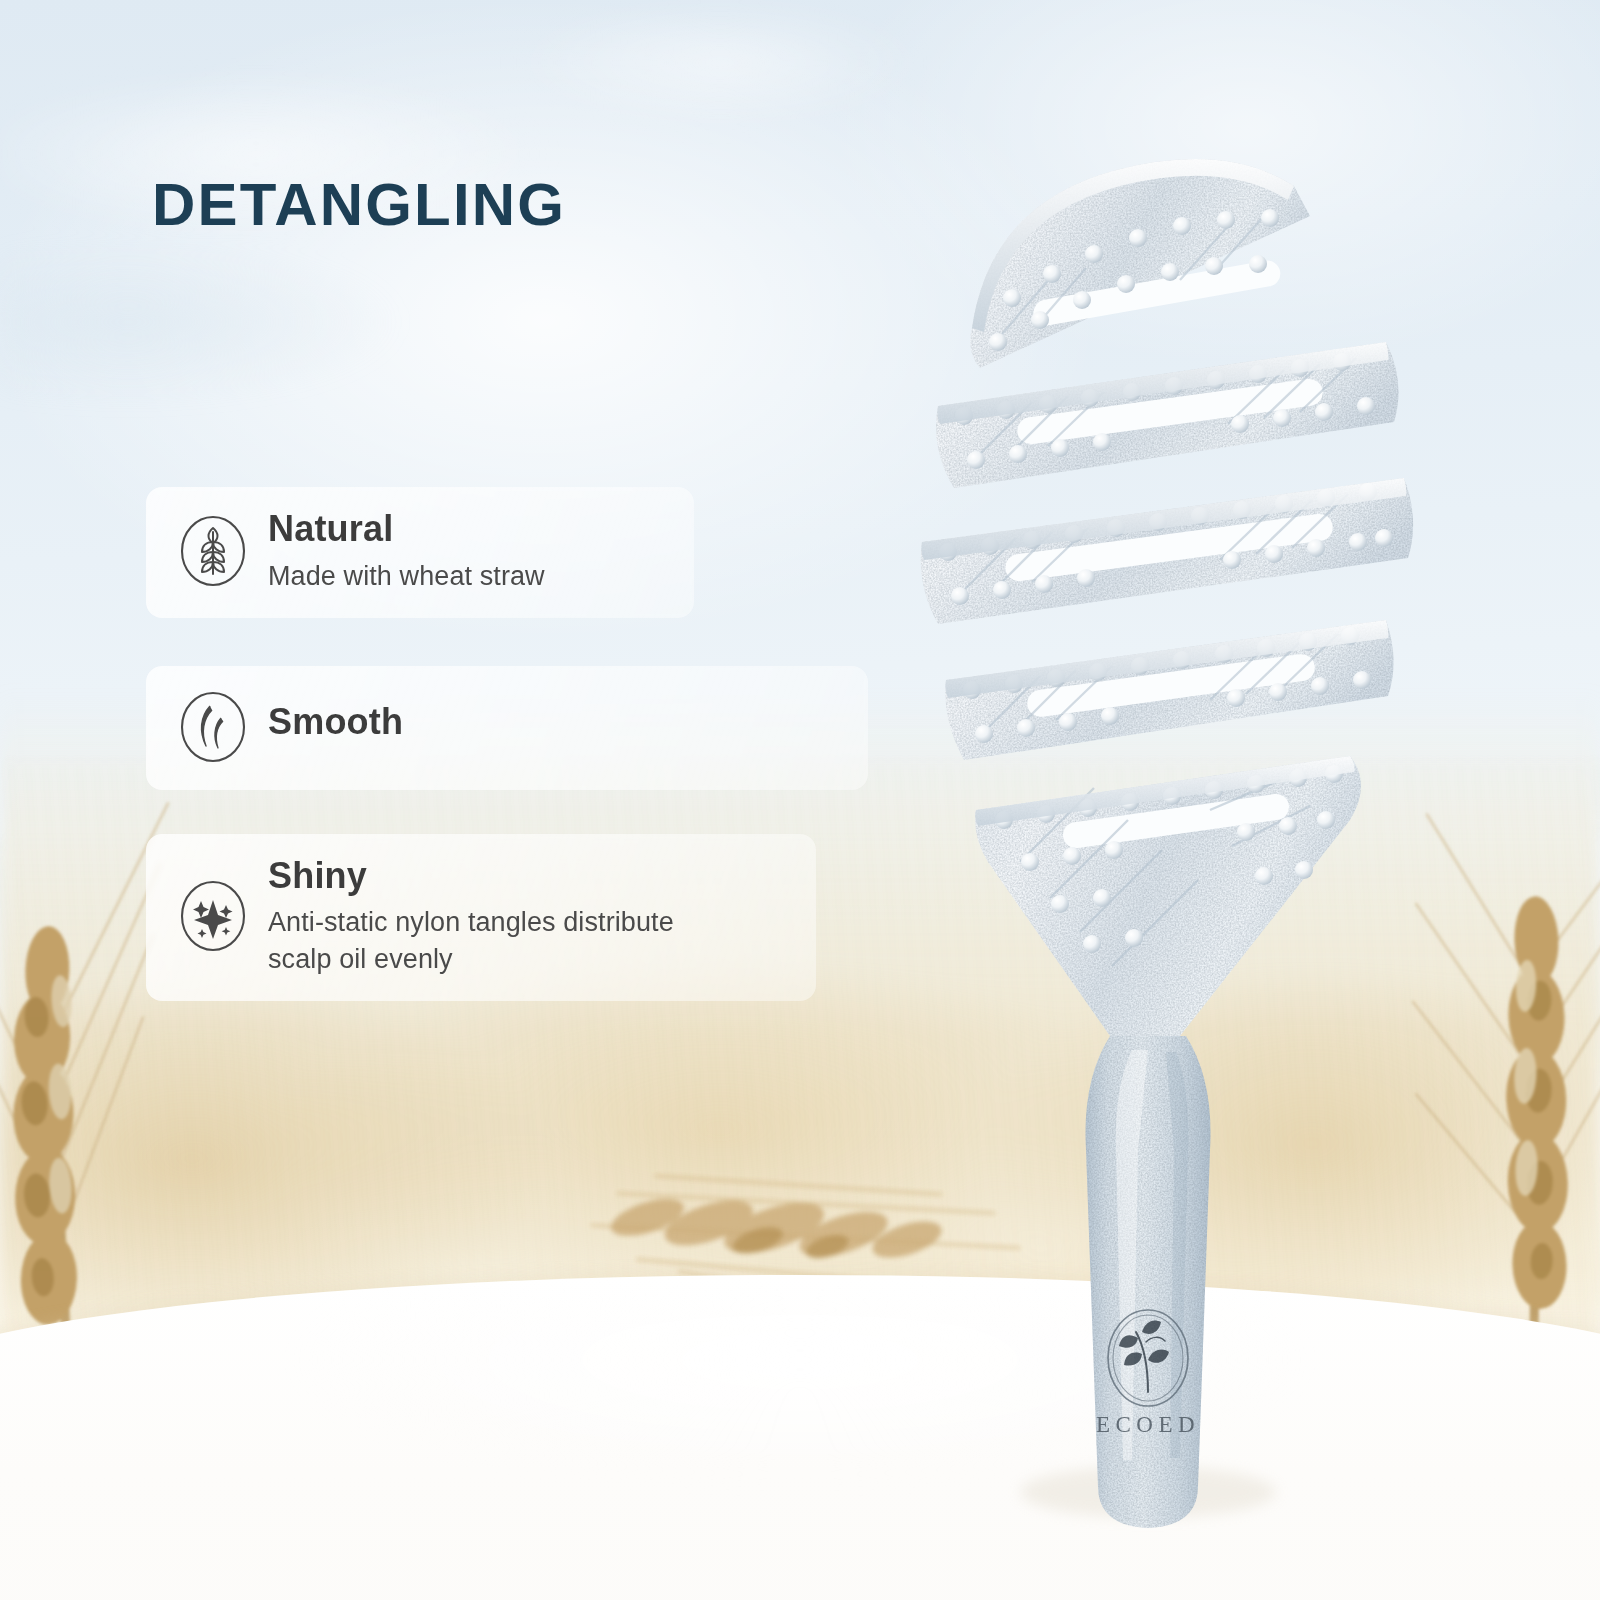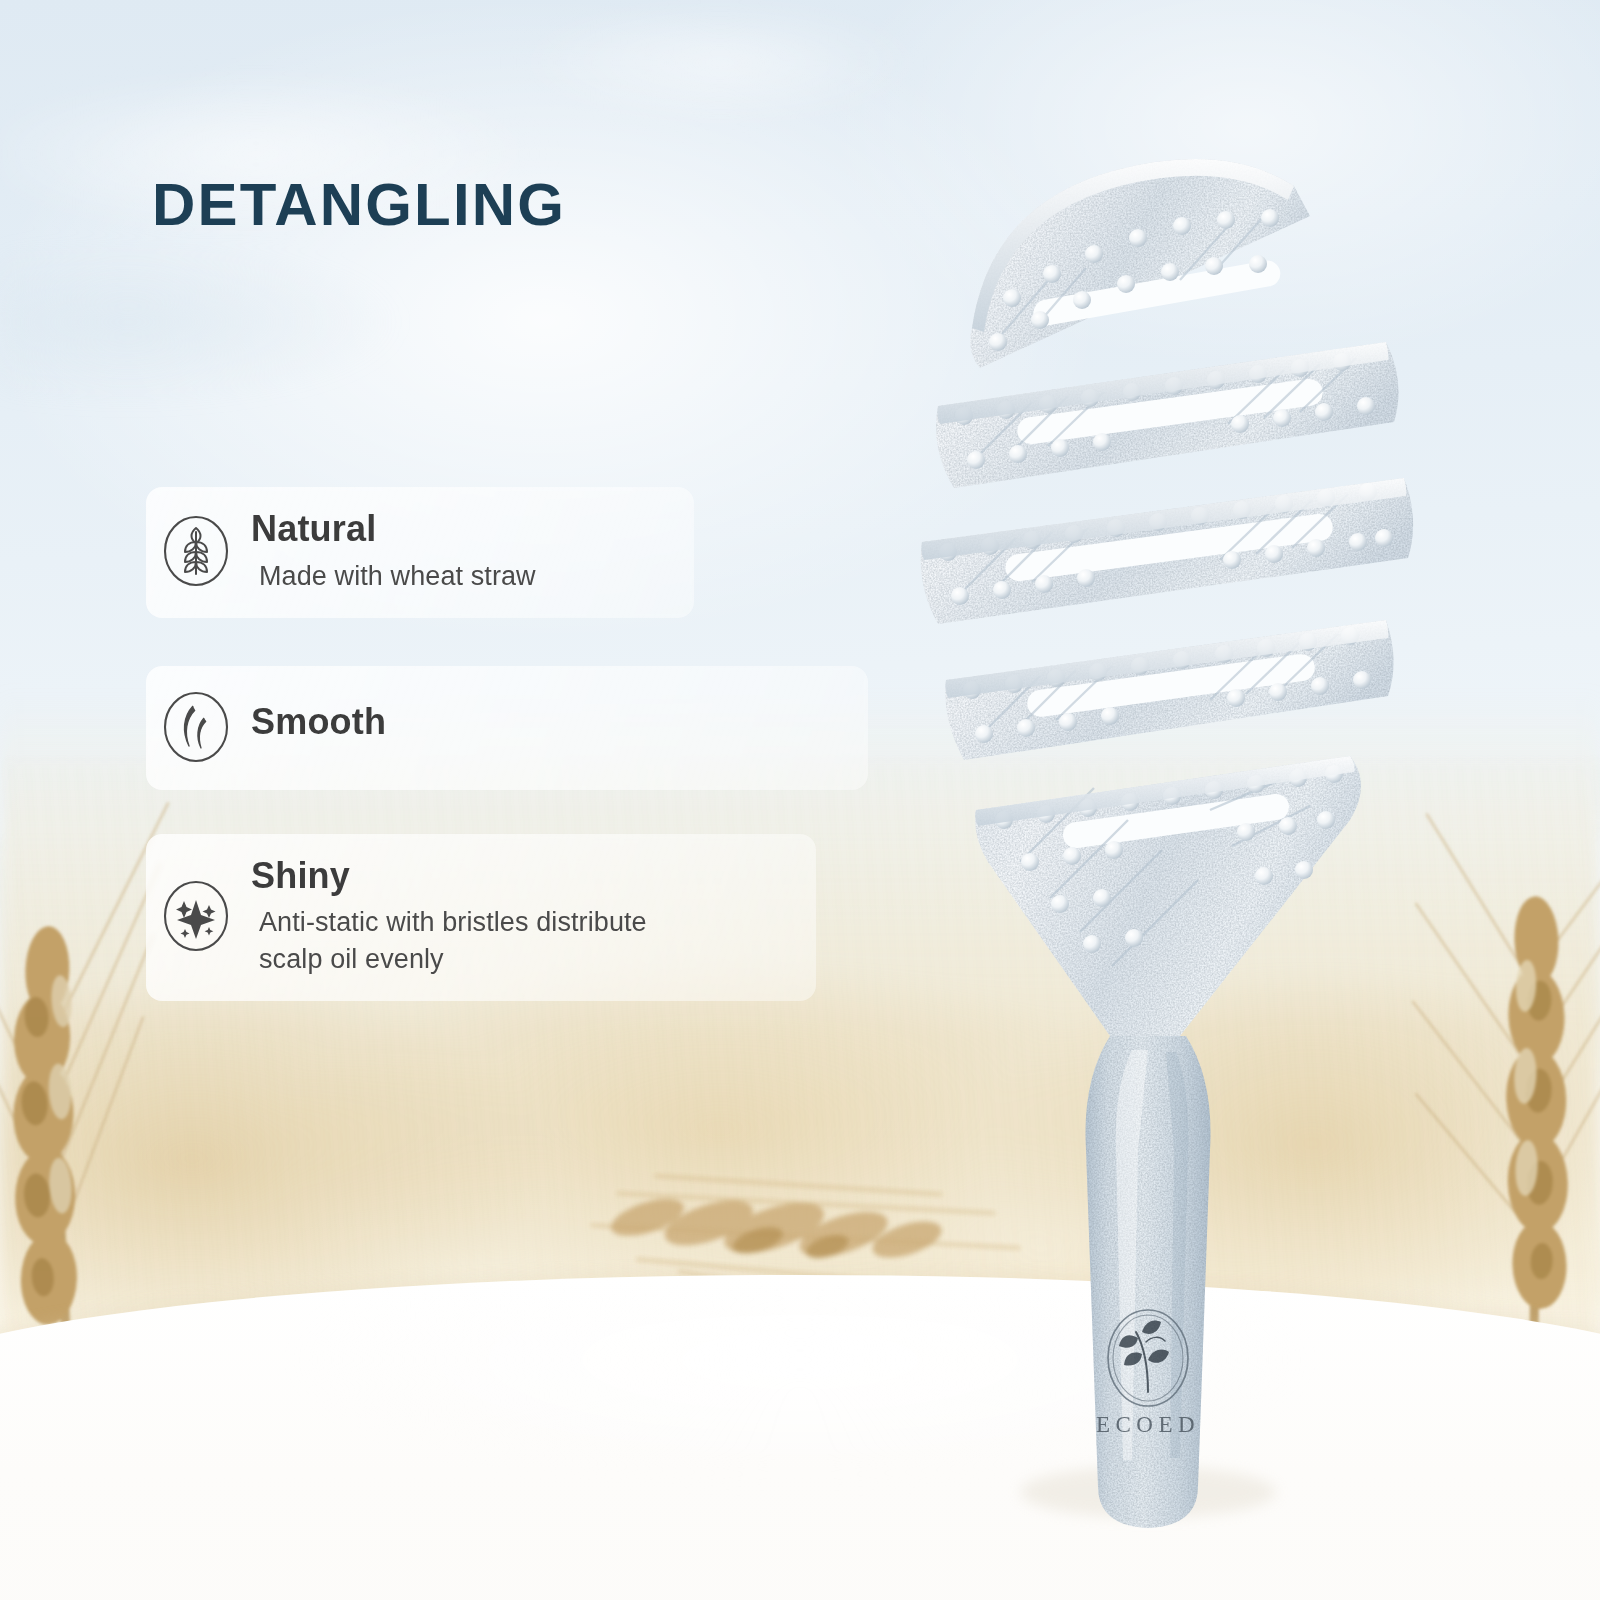--- a/index.html
+++ b/index.html
@@ -73,39 +73,39 @@
     font-weight:700; letter-spacing:2.2px;
   }
   .headline .l2 { display:block; }
 
   .cards { position:absolute; left:146px; top:487px; width:740px; }
 
   .card {
     position:relative; display:flex; align-items:center;
     background:linear-gradient(110deg, rgba(255,255,255,0.80) 0%, rgba(255,255,255,0.62) 55%, rgba(255,255,255,0.42) 100%);
     border-radius:16px;
-    padding:22px 26px 24px 7px;
+    padding:22px 26px 24px 24px;
     backdrop-filter:blur(2px);
   }
   .card.c1 { width:548px; margin-bottom:48px; }
   .card.c2 { width:722px; margin-bottom:44px; }
   .card.c3 { width:670px; }
 
   .ico-wrap { flex:0 0 auto; width:86px; display:flex; justify-content:center; align-items:center; }
   .ico { width:72px; height:78px; display:block; }
   .ico circle, .ico ellipse, .ico path, .ico line { vector-effect:non-scaling-stroke; }
 
   .card-text { flex:1 1 auto; padding-left:12px; }
   .card-title {
     color:#3c3c3c; font-size:36px; font-weight:700;
     letter-spacing:0.2px; line-height:1.1; margin-bottom:9px;
   }
   .card-desc {
     color:#4a4a4a; font-size:27px; font-weight:400;
-    line-height:1.34; letter-spacing:0.1px; white-space:pre-line;margin-left:8px;
+    line-height:1.34; letter-spacing:0.1px; white-space:pre-line;
   }
 
   
   #brush { position:absolute; left:880px; top:120px; width:560px; height:1430px; }
 </style>
 </head>
 <body>
 
 <div id="stage">
 
@@ -245,21 +245,21 @@
           <ellipse cx="36" cy="39" rx="31" ry="34" fill="none" stroke="#4a4a4a" stroke-width="2.1"></ellipse>
           <path d="M36 23 L41 38 L55 43 L41 48 L36 62 L31 48 L17 43 L31 38 Z" fill="#4a4a4a"></path>
           <path d="M24 24 L26.5 30 L32 32.5 L26.5 35 L24 41 L21.5 35 L16 32.5 L21.5 30 Z" fill="#4a4a4a"></path>
           <path d="M49 28 L51 32.5 L55.5 34.5 L51 36.5 L49 41 L47 36.5 L42.5 34.5 L47 32.5 Z" fill="#4a4a4a"></path>
           <path d="M25 52 L26.4 55 L29.5 56.4 L26.4 57.8 L25 61 L23.6 57.8 L20.5 56.4 L23.6 55 Z" fill="#4a4a4a"></path>
           <path d="M49 50 L50.3 53 L53.4 54.3 L50.3 55.6 L49 58.6 L47.7 55.6 L44.6 54.3 L47.7 53 Z" fill="#4a4a4a"></path>
         </svg>
       </div>
       <div class="card-text">
         <div class="card-title">Shiny</div>
-        <div class="card-desc">Anti-static with bristles distribute
+        <div class="card-desc">Anti-static nylon tangles distribute
 scalp oil evenly</div>
       </div>
     </div>
   </div>
 
   <svg id="brush" viewBox="0 0 560 1430">
     <defs>
       <linearGradient id="plateG" x1="0" y1="0" x2="1" y2="0.35">
         <stop offset="0" stop-color="#e8eef3"></stop>
         <stop offset="0.22" stop-color="#f4f7fa"></stop>

